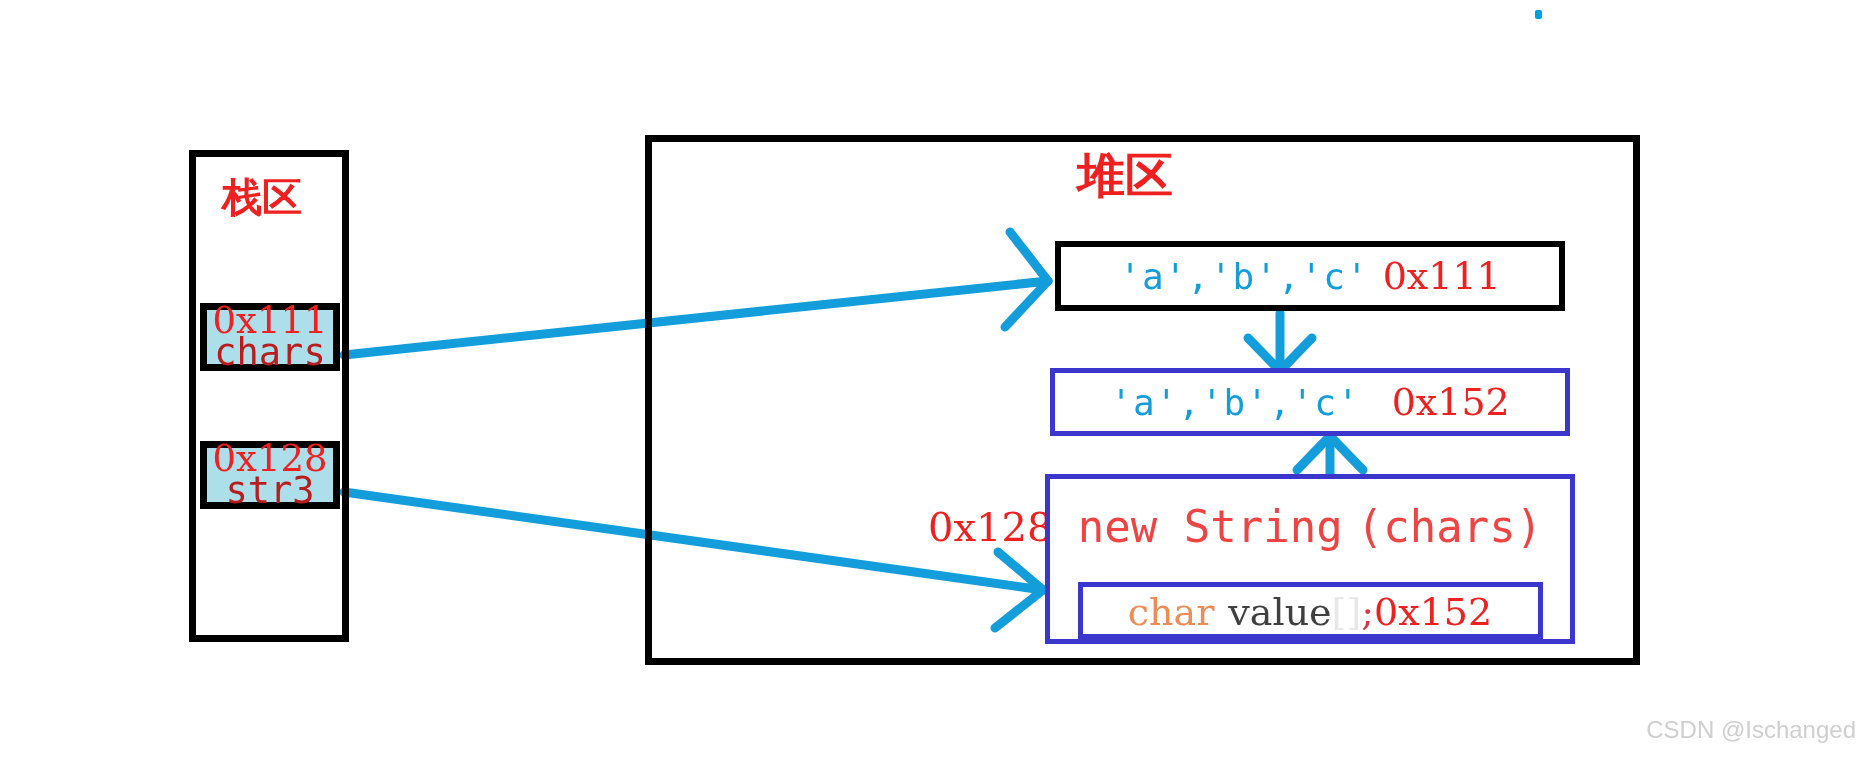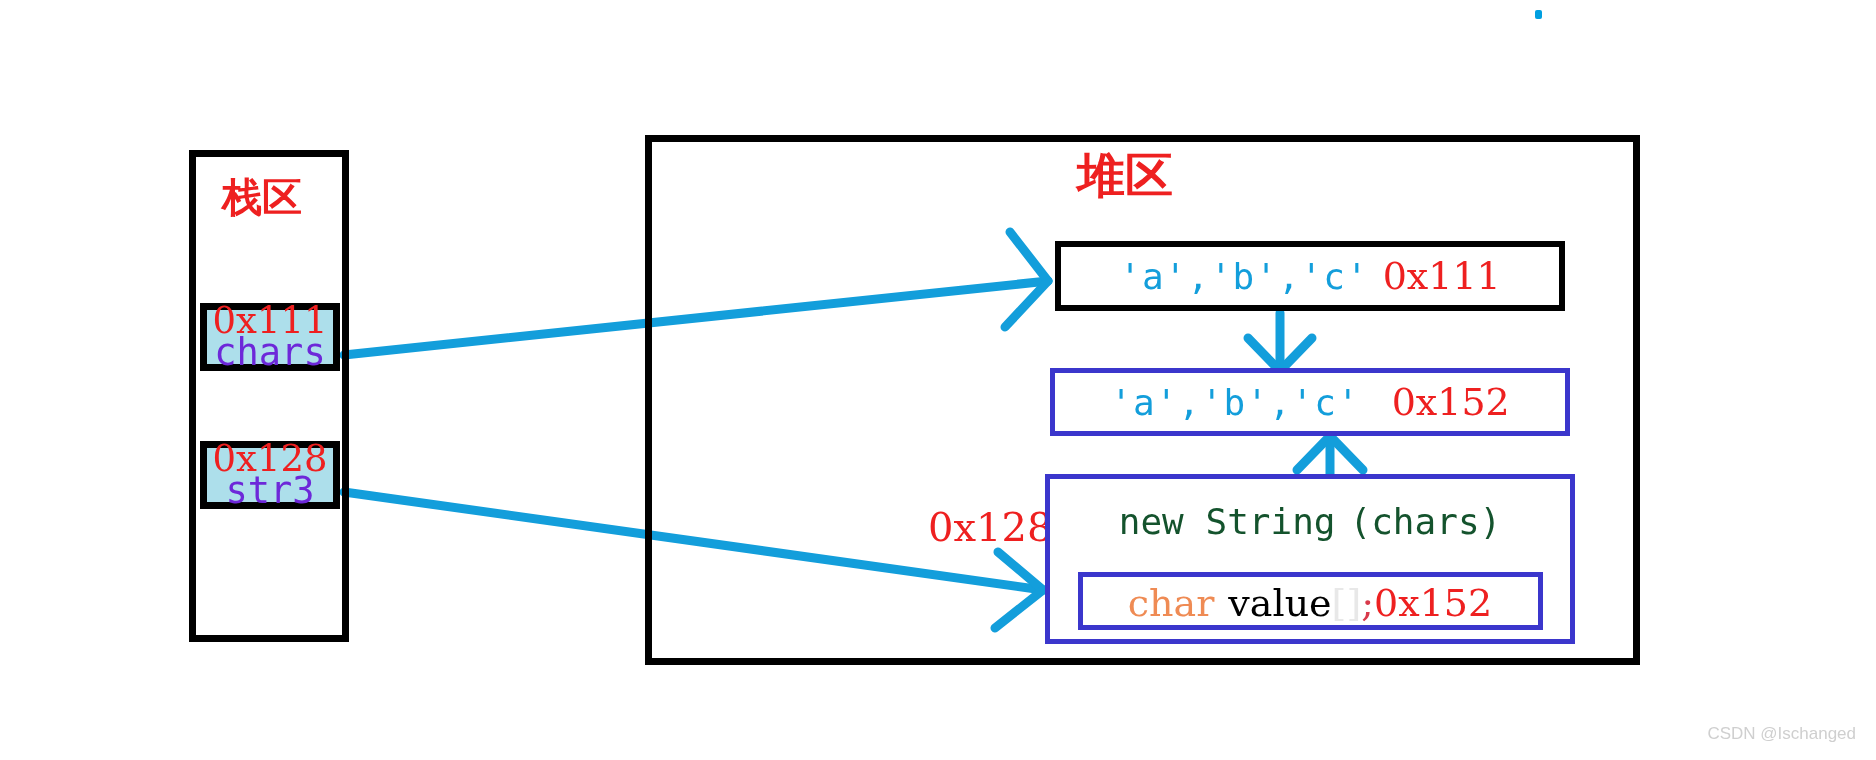--- a/index.html
+++ b/index.html
@@ -78,21 +78,21 @@
     justify-content: center;
     line-height: 0.96;
   }
   .stack-cell .addr {
     color: #ee2020;
     font-family: "DejaVu Serif", serif;
     font-size: 37px;
     letter-spacing: 0px;
   }
   .stack-cell .varname {
-    color: #6d28d9;
+    color: #b91c1c;
     font-family: "DejaVu Sans Mono", monospace;
     font-size: 37px;
     font-weight: 500;
     margin-top: -4px;
   }
   #stack-cell-chars {
     left: 200px;
     top: 303px;
     width: 140px;
     height: 68px;
@@ -162,33 +162,33 @@
   .addr-red {
     color: #ee2020;
     font-family: "DejaVu Serif", serif;
     font-size: 38px;
   }
   .gap-sm { display: inline-block; width: 14px; }
   .gap-md { display: inline-block; width: 32px; }
 
   .new-string-text {
     margin-top: 22px;
-    color: #14532d;
+    color: #ef4444;
     font-family: "DejaVu Sans Mono", monospace;
-    font-size: 36px;
+    font-size: 44px;
     white-space: nowrap;
   }
 
   .kw-char {
     color: #ef8b54;
     font-family: "DejaVu Serif", serif;
     font-size: 38px;
   }
   .kw-value {
-    color: #000000;
+    color: #404040;
     font-family: "DejaVu Serif", serif;
     font-size: 38px;
   }
   .kw-brackets {
     color: #e8e8e8;
     font-family: "DejaVu Serif", serif;
     font-size: 38px;
   }
   .kw-semi {
     color: #d8394a;
@@ -212,21 +212,21 @@
     white-space: nowrap;
   }
 
   
   #watermark {
     position: absolute;
     right: 20px;
     bottom: 16px;
     color: #cfcfcf;
     font-family: "Liberation Sans", sans-serif;
-    font-size: 17px;
+    font-size: 24px;
     white-space: nowrap;
     margin-left: 11px;
   }
 
   
   #stray-dot {
     position: absolute;
     left: 1535px;
     top: 10px;
     width: 7px;

